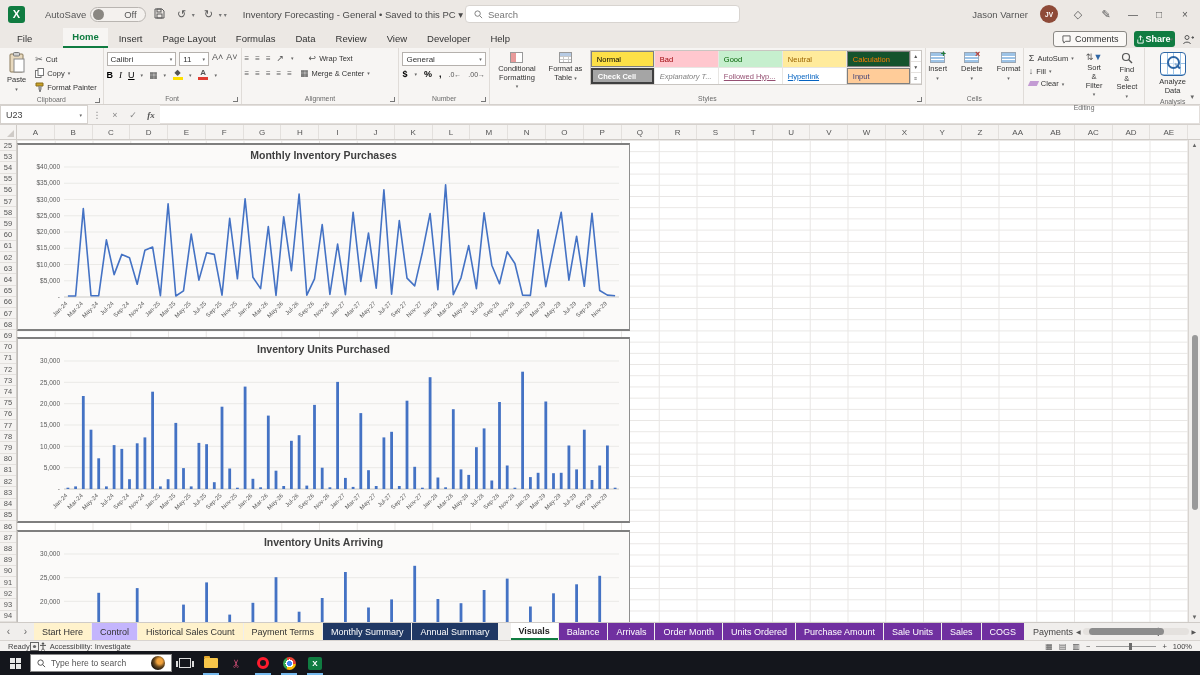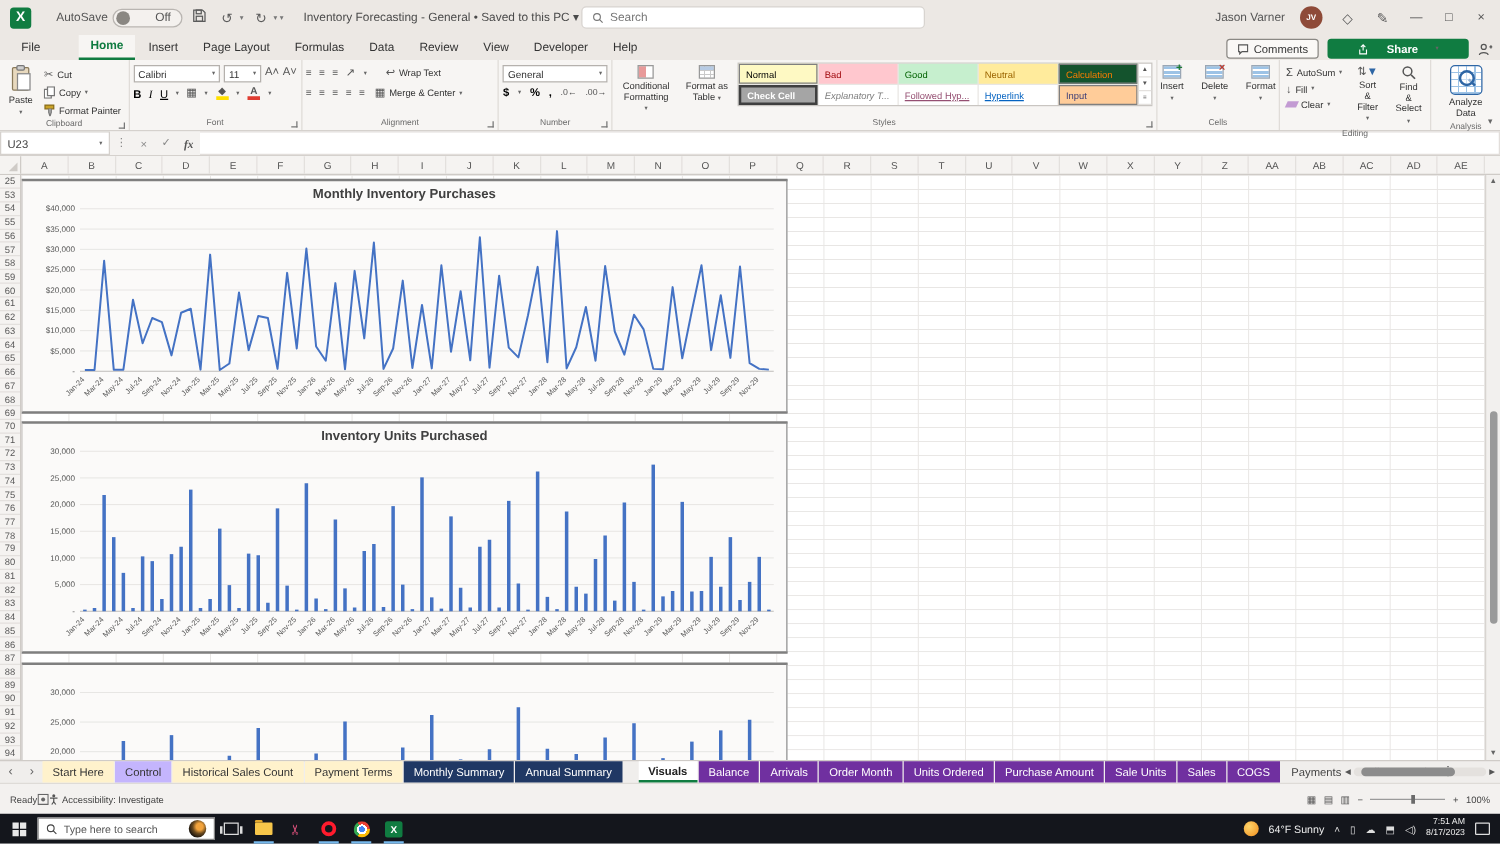--- a/index.html
+++ b/index.html
@@ -19,21 +19,21 @@
   .tb-right { position:absolute; right:8px; top:0; height:28px; display:flex; align-items:center; gap:12px; color:#555; }
   .avatar { width:18px; height:18px; border-radius:50%; background:#8E4A38; color:#fff; font-size:6.5px; font-weight:bold; display:flex; align-items:center; justify-content:center; }
   .winbtn { font-size:10px; color:#555; width:14px; text-align:center; }
 
   
   .ribbon-tabs { height:20px; background:#ece8e4; display:flex; align-items:flex-end; padding-left:8px; gap:2px; position:relative; flex:0 0 auto; }
   .rtab { font-size:9.5px; color:#333; padding:3px 9px 4px; cursor:default; }
   .rtab.active { font-weight:bold; color:#0f7b40; border-bottom:2.5px solid #107C41; background:#f7f5f3;margin-left:20px; }
   .rtabs-right { position:absolute; right:6px; bottom:1px; display:flex; align-items:center; gap:7px; }
   .comments-btn { border:1px solid #8a8884; border-radius:3px; background:#faf8f6; font-size:9px; color:#333; padding:2px 8px; display:flex; align-items:center; gap:4px; }
-  .share-btn { border-radius:3px; background:#107C41; font-size:9px; color:#fff; padding:3px 24px; display:flex; align-items:center; gap:14px; font-weight:bold; }
+  .share-btn { border-radius:3px; background:#107C41; font-size:9px; color:#fff; padding:3px 2px; display:flex; align-items:center; gap:0; font-weight:bold; }
 
   
   .ribbon { height:57px; background:#f7f5f3; border-bottom:1px solid #d5d1cd; display:flex; flex:0 0 auto; position:relative; }
   .rgroup { display:flex; flex-direction:column; border-right:1px solid #e0dcd8; padding:2px 3px 0; }
   .rg-body { flex:1; display:flex; align-items:flex-start; gap:3px; }
   .rg-label { font-size:6.8px; color:#6a6a6a; text-align:center; padding:1px 0 2px; position:relative; }
   .dlg { position:absolute; right:0; bottom:2px; width:5px; height:5px; border-right:1px solid #777; border-bottom:1px solid #777; }
   .bigbtn { display:flex; flex-direction:column; align-items:center; justify-content:flex-start; font-size:7.5px; color:#333; padding:2px 4px; text-align:center; line-height:1.15; gap:2px; }
   .smallbtn { display:flex; align-items:center; gap:3px; font-size:7.5px; color:#333; padding:1px 2px; }
   .caret { font-size:5px; color:#666; }
@@ -97,21 +97,21 @@
   .ts-nav { width:17px; display:flex; align-items:center; justify-content:center; color:#666; font-size:10px; }
   .stab { display:flex; align-items:center; padding:0 8px; margin-right:1px; white-space:nowrap; cursor:default; }
   .stab.active { background:#fff; font-weight:bold; border-bottom:2px solid #107C41; color:#222;margin-left:12px; }
   .ts-extra { display:flex; align-items:center; color:#555; padding:0 5px; font-size:10px; }
   .hscroll { position:absolute; right:4px; top:3px; width:120px; height:11px; display:flex; align-items:center; gap:2px; }
   .hs-arrow { font-size:6px; color:#555; }
   .hs-track { flex:1; height:7px; background:#e4e1de; border-radius:4px; position:relative; }
   .hs-thumb { position:absolute; left:6%; width:70%; top:0; height:7px; background:#8c8c8c; border-radius:4px; }
 
   
-  .statusbar { height:11px; background:#f3f1ef; border-top:1px solid #d8d4d0; display:flex; align-items:center; font-size:7.5px; color:#444; padding:12px 8px; gap:0; flex:0 0 auto; }
+  .statusbar { height:11px; background:#f3f1ef; border-top:1px solid #d8d4d0; display:flex; align-items:center; font-size:7.5px; color:#444; padding:0 8px; gap:0; flex:0 0 auto; }
   .sb-right { margin-left:auto; display:flex; align-items:center; gap:6px; }
   .sb-view { font-size:8px; color:#555; }
   .zoom-track { width:60px; height:1px; background:#9a9a9a; position:relative; }
   .zoom-thumb { position:absolute; left:55%; top:-3px; width:3px; height:7px; background:#6a6a6a; }
 
   
   .taskbar { height:24px; background:#14161c; display:flex; align-items:center; color:#eee; flex:0 0 auto; gap:0; }
   .tk-start { width:30px; height:100%; display:flex; align-items:center; justify-content:center; }
   .win-logo { width:11px; height:11px; display:grid; grid-template-columns:5px 5px; grid-template-rows:5px 5px; gap:1px; }
   .win-logo span { background:#e8e8e8; }
@@ -339,21 +339,21 @@
         <div class="bigbtn" style="width:52px">
           <span class="cf-icon"></span>
           <span><span>Conditional Formatting</span> <span class="caret">▾</span></span>
         </div>
         <div class="bigbtn" style="width:46px">
           <span class="fat-icon"></span>
           <span><span>Format as Table</span> <span class="caret">▾</span></span>
         </div>
         <div class="gallery">
           <div class="chips">
-              <div class="style-chip" style="background: #fef9c3; color: rgb(0, 0, 0); border: 1px solid rgb(127, 127, 127);">Normal</div>
+              <div class="style-chip" style="background: #fde047; color: rgb(0, 0, 0); border: 1px solid rgb(127, 127, 127);">Normal</div>
               <div class="style-chip" style="background: rgb(255, 199, 206); color: rgb(156, 0, 6);">Bad</div>
               <div class="style-chip" style="background: rgb(198, 239, 206); color: rgb(0, 97, 0);">Good</div>
               <div class="style-chip" style="background: rgb(255, 235, 156); color: rgb(156, 101, 0);">Neutral</div>
               <div class="style-chip" style="background: #14532d; color: rgb(250, 125, 0); border: 1px solid rgb(127, 127, 127);">Calculation</div>
               <div class="style-chip" style="background: rgb(165, 165, 165); color: rgb(255, 255, 255); border: 2px solid rgb(63, 63, 63); font-weight: bold;">Check Cell</div>
               <div class="style-chip" style="background: rgb(255, 255, 255); color: rgb(127, 127, 127); font-style: italic;">Explanatory T...</div>
               <div class="style-chip" style="background: rgb(255, 255, 255); color: rgb(149, 79, 114); text-decoration: underline;">Followed Hyp...</div>
               <div class="style-chip" style="background: rgb(255, 255, 255); color: rgb(5, 99, 193); text-decoration: underline;">Hyperlink</div>
               <div class="style-chip" style="background: rgb(255, 204, 153); color: rgb(63, 63, 118); border: 1px solid rgb(127, 127, 127);">Input</div>
             </div>
@@ -709,20 +709,21 @@
             <text transform="translate(496.9,157) rotate(-45)" text-anchor="end" font-size="6" fill="#595959">Nov-28</text>
             <text transform="translate(512.4,157) rotate(-45)" text-anchor="end" font-size="6" fill="#595959">Jan-29</text>
             <text transform="translate(527.8,157) rotate(-45)" text-anchor="end" font-size="6" fill="#595959">Mar-29</text>
             <text transform="translate(543.2,157) rotate(-45)" text-anchor="end" font-size="6" fill="#595959">May-29</text>
             <text transform="translate(558.6,157) rotate(-45)" text-anchor="end" font-size="6" fill="#595959">Jul-29</text>
             <text transform="translate(574.0,157) rotate(-45)" text-anchor="end" font-size="6" fill="#595959">Sep-29</text>
             <text transform="translate(589.4,157) rotate(-45)" text-anchor="end" font-size="6" fill="#595959">Nov-29</text>
           </svg>
         </div>
       <div class="chart-card" style="left:0;top:390px;width:613px;height:200px">
+        <div class="chart-title">Inventory Units Arriving</div>
       <svg width="611" height="198" viewBox="0 0 611 198" style="position:absolute;left:0;top:0">
             <text x="42" y="166.2" text-anchor="end" font-size="6.5" fill="#595959">-</text>
             <line x1="46" y1="140.33333333333334" x2="601" y2="140.33333333333334" stroke="#e4e2e0" stroke-width="0.7"></line>
             <text x="42" y="142.53333333333333" text-anchor="end" font-size="6.5" fill="#595959">5,000</text>
             <line x1="46" y1="116.66666666666667" x2="601" y2="116.66666666666667" stroke="#e4e2e0" stroke-width="0.7"></line>
             <text x="42" y="118.86666666666667" text-anchor="end" font-size="6.5" fill="#595959">10,000</text>
             <line x1="46" y1="93" x2="601" y2="93" stroke="#e4e2e0" stroke-width="0.7"></line>
             <text x="42" y="95.2" text-anchor="end" font-size="6.5" fill="#595959">15,000</text>
             <line x1="46" y1="69.33333333333334" x2="601" y2="69.33333333333334" stroke="#e4e2e0" stroke-width="0.7"></line>
             <text x="42" y="71.53333333333335" text-anchor="end" font-size="6.5" fill="#595959">20,000</text>
@@ -912,26 +913,15 @@
       </div>
     <div class="tk-ico open">
         <span class="opera"></span>
       </div>
     <div class="tk-ico open">
         <span class="chrome"></span>
       </div>
     <div class="tk-ico open">
         <span class="tk-excel">X</span>
       </div>
-    <div class="tk-right">
-      <span class="sun"></span>
-      <span>64°F Sunny</span>
-      <span class="tray-ico">˄</span>
-      <span class="tray-ico">▯</span>
-      <span class="tray-ico">☁</span>
-      <span class="tray-ico">⬒</span>
-      <span class="tray-ico">◁)</span>
-      <span class="clock"><span>7:51 AM</span><br><span>8/17/2023</span></span>
-      <span class="notif"></span>
-    </div>
   </div>
 
 </div>
 
 </body></html>

